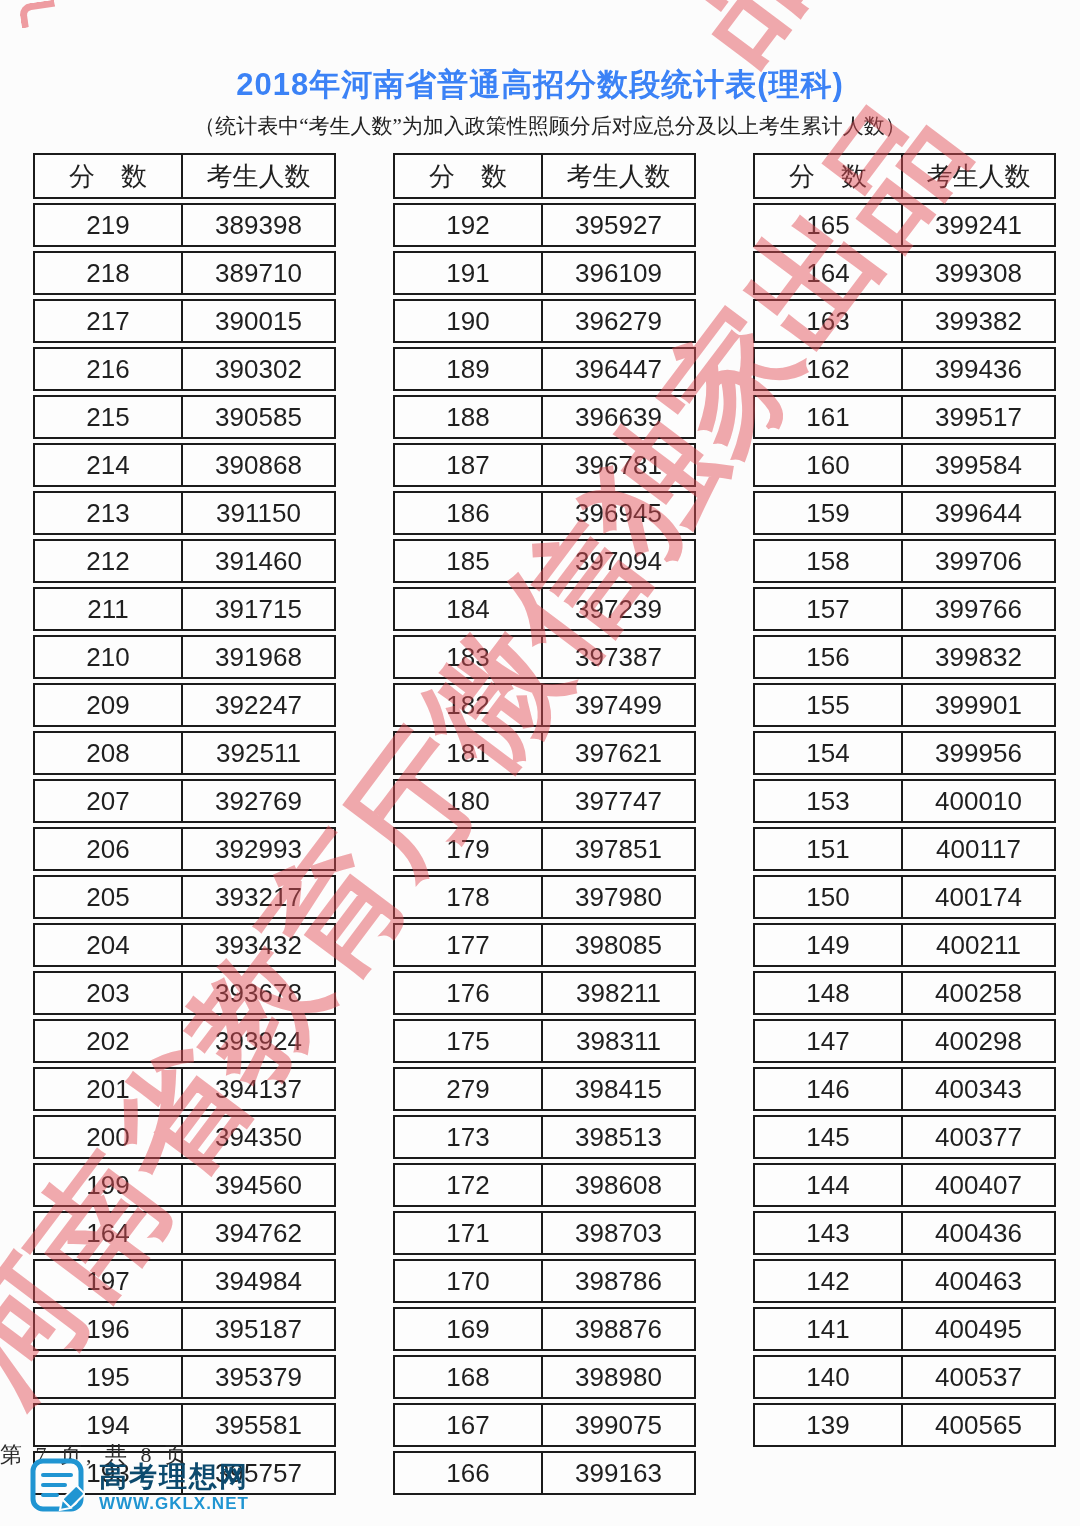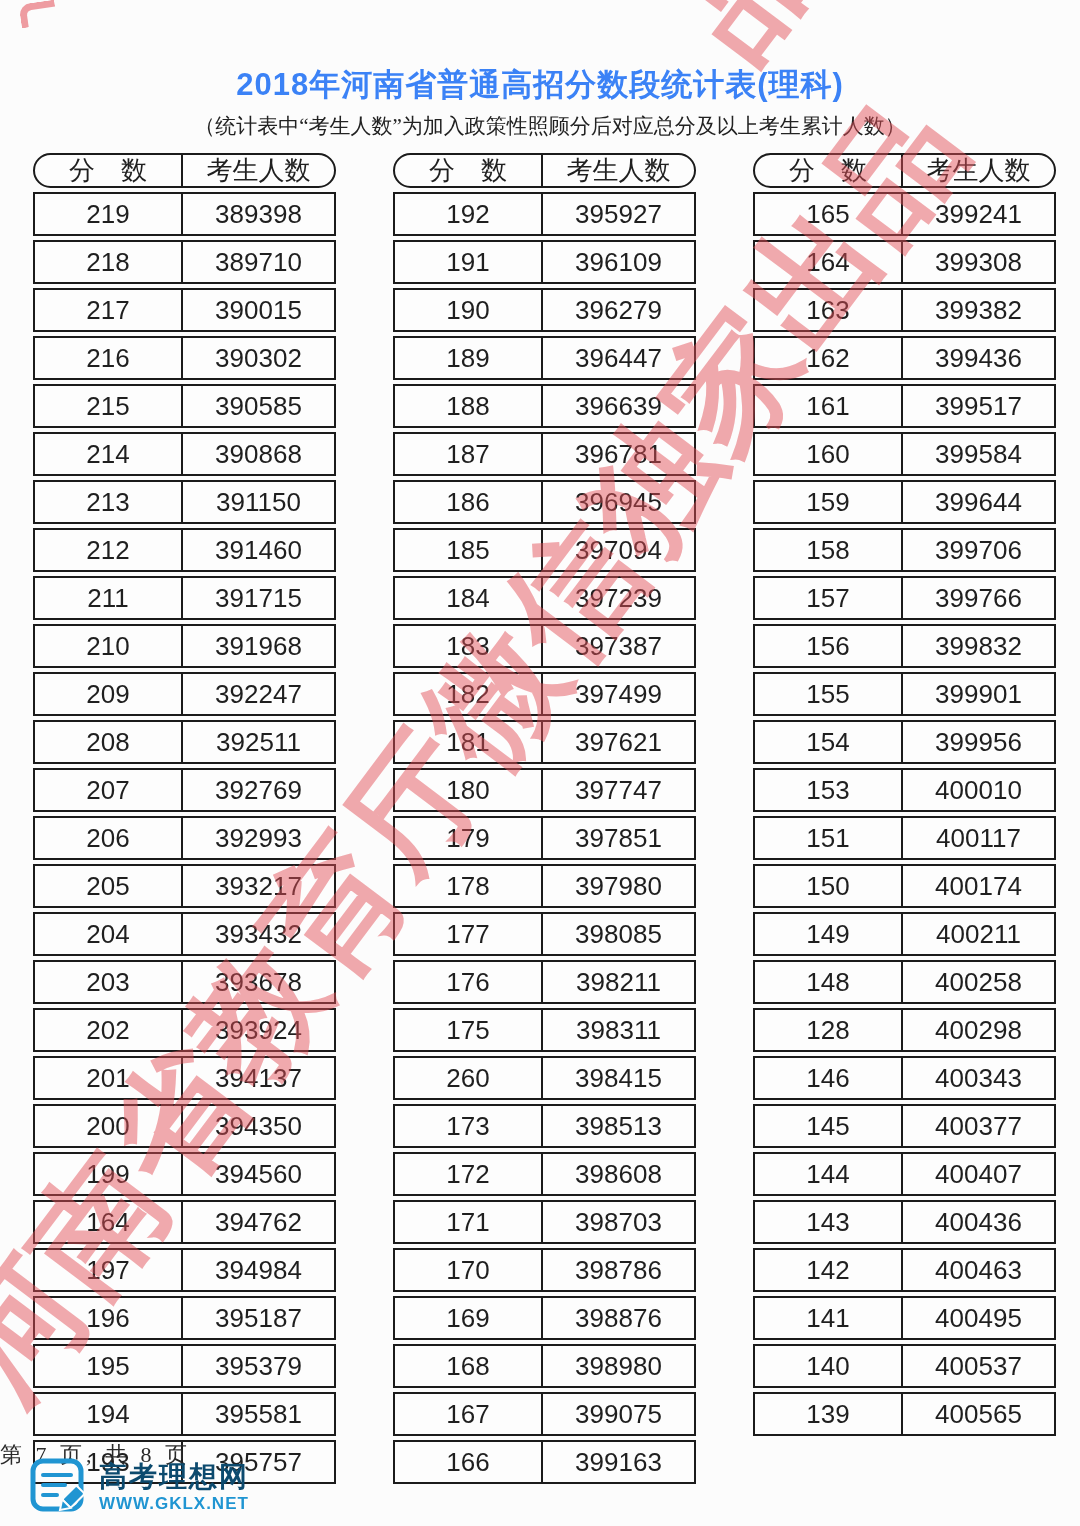--- a/index.html
+++ b/index.html
@@ -33,21 +33,21 @@
     display: flex; justify-content: space-between;
   }
   .table { width: 303px; }
   .row {
     display: flex;
     height: 44px;
     border: 2px solid #1b1b1b;
     margin-bottom: 4px;
     background: #fdfdfd;
   }
-  .row.header { height: 35px; border-radius: 19px; }
+  .row.header { height: 46px; }
   .cell {
     display: flex; align-items: center; justify-content: center;
     font-size: 26px;
     color: #1f1f1f;
   }
   .c1 { width: 148px; border-right: 2px solid #1b1b1b; }
   .c2 { flex: 1; }
   .header .cell { font-weight: 500; }
 
   
@@ -286,21 +286,21 @@
         </div>
         <div class="row">
           <div class="cell c1">176</div>
           <div class="cell c2">398211</div>
         </div>
         <div class="row">
           <div class="cell c1">175</div>
           <div class="cell c2">398311</div>
         </div>
         <div class="row">
-          <div class="cell c1">260</div>
+          <div class="cell c1">279</div>
           <div class="cell c2">398415</div>
         </div>
         <div class="row">
           <div class="cell c1">173</div>
           <div class="cell c2">398513</div>
         </div>
         <div class="row">
           <div class="cell c1">172</div>
           <div class="cell c2">398608</div>
         </div>
@@ -396,21 +396,21 @@
         </div>
         <div class="row">
           <div class="cell c1">149</div>
           <div class="cell c2">400211</div>
         </div>
         <div class="row">
           <div class="cell c1">148</div>
           <div class="cell c2">400258</div>
         </div>
         <div class="row">
-          <div class="cell c1">128</div>
+          <div class="cell c1">147</div>
           <div class="cell c2">400298</div>
         </div>
         <div class="row">
           <div class="cell c1">146</div>
           <div class="cell c2">400343</div>
         </div>
         <div class="row">
           <div class="cell c1">145</div>
           <div class="cell c2">400377</div>
         </div>

